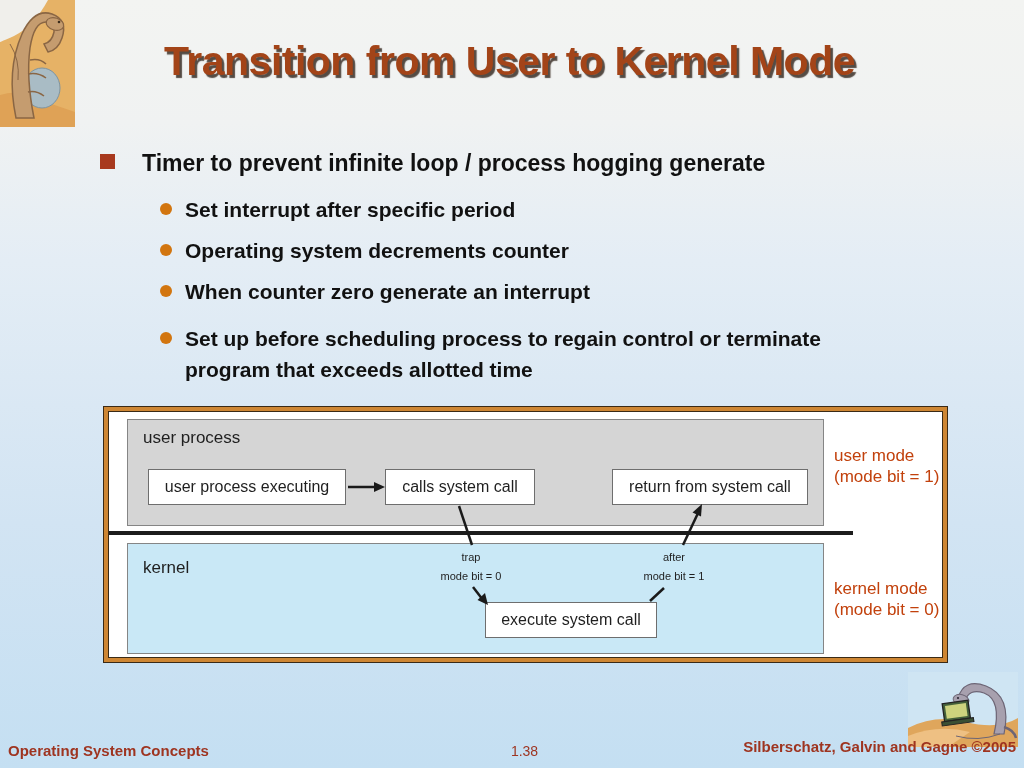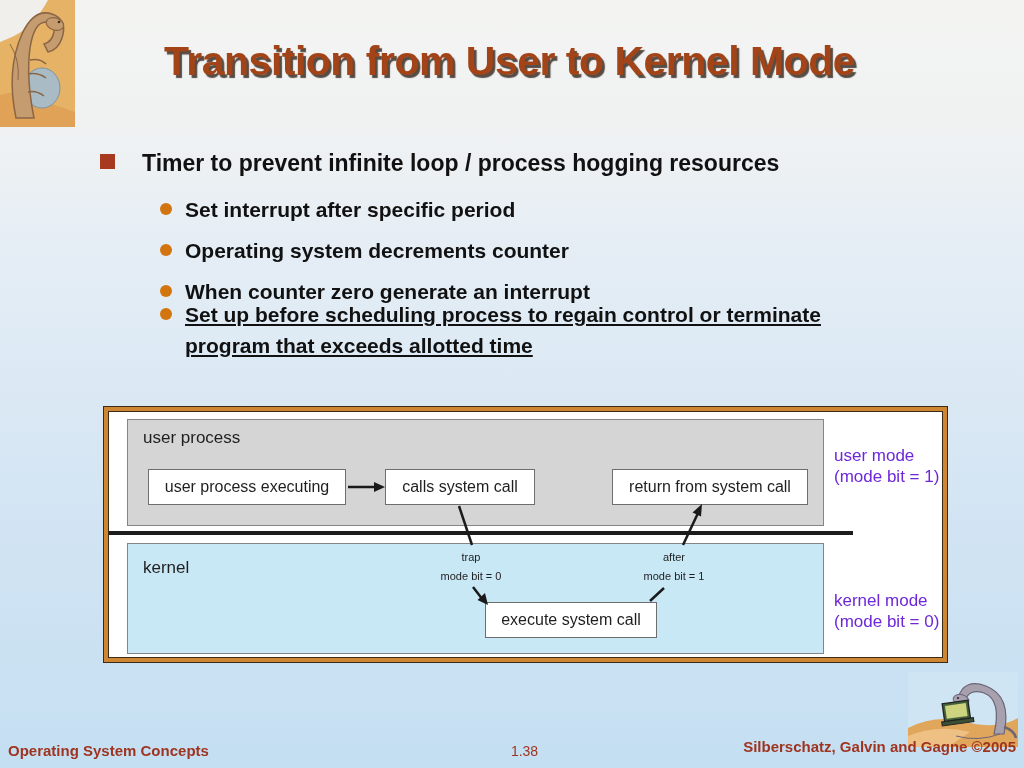--- a/index.html
+++ b/index.html
@@ -26,21 +26,21 @@
   .b-main .sq {
     display:inline-block; width:15px; height:15px; background:#A8391E;
     margin-right:27px; vertical-align:2px;
   }
   .b-sub { left:160px; width:700px; font-size:21px; font-weight:bold; line-height:31px; }
   .b-sub .dot {
     position:absolute; left:0; top:9px; width:12px; height:12px;
     border-radius:50%; background:#D2750F;
   }
   .b-sub .txt { display:block; margin-left:25px; max-width:670px; }
-  .sub0 { top:194px; } .sub1 { top:235px; } .sub2 { top:276px; } .sub3 { top:299px;text-decoration:underline; }
+  .sub0 { top:194px; } .sub1 { top:235px; } .sub2 { top:276px; } .sub3 { top:323px; }
 
   
   .fig-frame {
     position:absolute; left:103px; top:406px; width:845px; height:257px;
     border:1px solid #3a2a16; background:#CE8633; padding:4px;
   }
   .fig-inner { position:relative; width:100%; height:100%; border:1px solid #3a2a16; background:#ffffff;padding-left:28px; }
   .fig-label { position:absolute; color:#1f1f1f; font-size:17px; }
   .band { position:absolute; left:18px; width:697px; border:1px solid #858585; }
   .band-user { top:7px; height:107px; background:#d5d5d5; }
@@ -51,22 +51,22 @@
     display:flex; align-items:center; justify-content:center;
     font-size:16px; color:#1f1f1f; white-space:nowrap;
   }
   .fb-exec1 { left:39px;  top:57px;  width:198px; height:36px; }
   .fb-calls { left:276px; top:57px;  width:150px; height:36px; }
   .fb-retfr { left:503px; top:57px;  width:196px; height:36px; }
   .fb-exsys { left:376px; top:190px; width:172px; height:36px; }
   .midlbl { position:absolute; top:136px; width:160px; text-align:center;
             font-size:11px; line-height:19px; color:#1f1f1f; }
   .midlbl-trap { left:282px; } .midlbl-ret { left:485px; }
-  .sidelbl { position:absolute; left:725px; width:110px; font-size:17px; line-height:21px; color:#6d28d9; }
-  .side-user { top:33px; } .side-kernel { top:166px;margin-top:12px; }
+  .sidelbl { position:absolute; left:725px; width:110px; font-size:17px; line-height:21px; color:#c2410c; }
+  .side-user { top:33px; } .side-kernel { top:166px; }
   .fig-arrows { position:absolute; left:0; top:0; width:100%; height:100%; pointer-events:none; }
 
   .footer-left {
     position:absolute; left:8px; top:742px; font-size:15px; font-weight:bold; color:#9E3420;
   }
   .footer-page {
     position:absolute; left:0; top:743px; width:1004px; text-align:center;
     font-size:14px; color:#9E3420;padding-left:45px;
   }
   .footer-right {
@@ -86,21 +86,21 @@
     <ellipse cx="55" cy="24" rx="9" ry="6" fill="#c59c6f" stroke="#8a6644" stroke-width="1.2" transform="rotate(18 55 24)"></ellipse>
     <circle cx="59" cy="22" r="1.3" fill="#3c2c1c"></circle>
     <path d="M30,60 Q40,58 46,64 M28,74 Q38,72 46,78 M28,92 Q36,90 44,96" stroke="#8a6644" stroke-width="1.5" fill="none"></path>
     <path d="M10,44 Q20,60 18,80" stroke="#8a6644" stroke-width="1" fill="none"></path>
   </svg>
 </div>
 
 <div class="title">Transition from User to Kernel Mode</div>
 
 <div class="bullet-item b-main">
-  <span class="sq"></span><span>Timer to prevent infinite loop / process hogging resources</span>
+  <span class="sq"></span><span>Timer to prevent infinite loop / process hogging generate</span>
 </div>
 
 <div class="bullet-item b-sub sub0">
   <span class="dot"></span>
   <span class="txt">Set interrupt after specific period</span>
 </div>
 <div class="bullet-item b-sub sub1">
   <span class="dot"></span>
   <span class="txt">Operating system decrements counter</span>
 </div>

